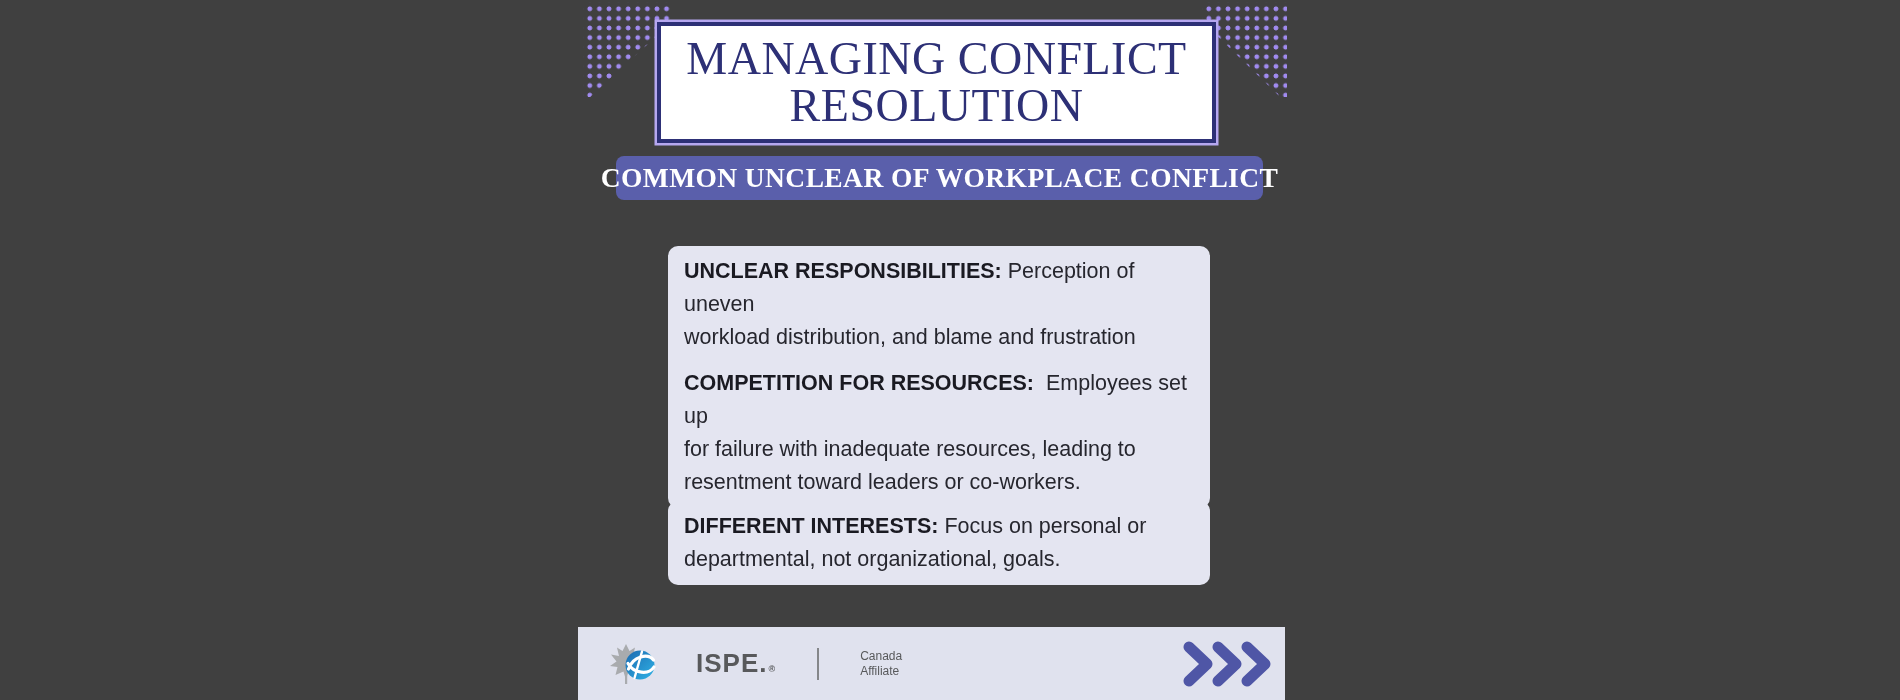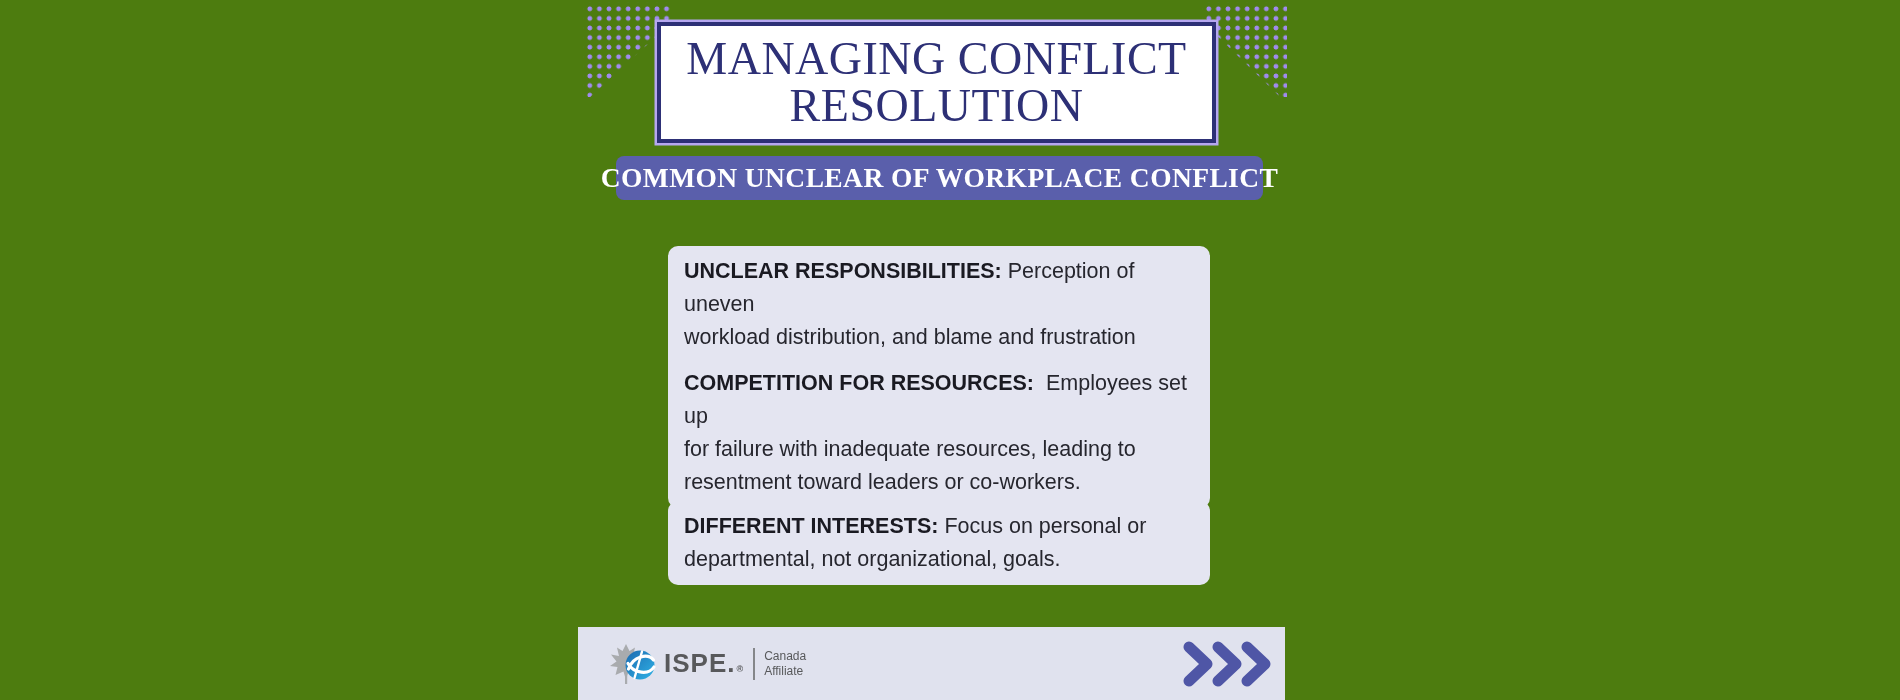--- a/index.html
+++ b/index.html
@@ -1,17 +1,17 @@
 <!DOCTYPE html>
 <html style="--c-navy: #2d3076; --c-lavender-outline: #b6a7f0; --c-dots: #a18bf0; --c-banner-bg: #5a5fab; --c-banner-text: #ffffff; --c-card-bg: #e4e5f1; --c-body-text: #26262e; --c-footer-bg: #e0e2ee; --c-chevron: #4f56a6; --c-ispe-gray: #58595b; --c-leaf-gray: #a9abae; --c-globe-blue-dark: #1c6ab0; --c-globe-blue-light: #2fb2e6; --c-committee-text: #4f5f58;"><head>
 <meta charset="utf-8">
 <style>
   html,body { margin:0; padding:0; background:#ffffff; }
   .canvas {
-    position:relative; width:1900px; height:700px; background:#4d7c0f;
+    position:relative; width:1900px; height:700px; background:#404040;
     overflow:hidden; font-family:"Liberation Sans", sans-serif;
   }
 
   
   .dots {
     position:absolute; top:2px; width:90px; height:95px; z-index:1;
     background-image: radial-gradient(circle, var(--c-dots,#a18bf0) 2.1px, rgba(0,0,0,0) 2.7px);
     background-size: 9.6px 9.6px; background-position: 2px 2px;
   }
   .dots-left  { left:583px; clip-path: polygon(0 0, 100% 0, 100% 20%, 8% 100%, 0 100%); }
@@ -55,21 +55,21 @@
   .pre { white-space:pre-line; }
 
   
   .footer {
     position:absolute; left:578px; top:627px; width:707px; height:73px;
     box-sizing:border-box; background: var(--c-footer-bg,#e0e2ee);
     display:flex; align-items:center; justify-content:space-between;
     padding:0 8px 0 30px;
   }
   .footer-left { display:flex; flex-direction:column; justify-content:center; }
-  .logo-row { display:flex; align-items:center; }
+  .logo-row { display:flex; align-items:center;gap:32px; }
   .ispe-wordmark {
     font-weight:700; font-size:26px; color: var(--c-ispe-gray,#58595b);
     letter-spacing:1px; margin-left:6px; white-space:nowrap;
   }
   .reg-mark { font-size:9px; vertical-align:baseline; margin-left:1px; color: var(--c-ispe-gray,#58595b); }
   .logo-divider { width:2px; height:32px; background:#85878a; margin:0 9px; }
   .affiliate {
     font-weight:400; font-size:12px; line-height:1.2; color: var(--c-ispe-gray,#58595b);
   }
   .committee {

